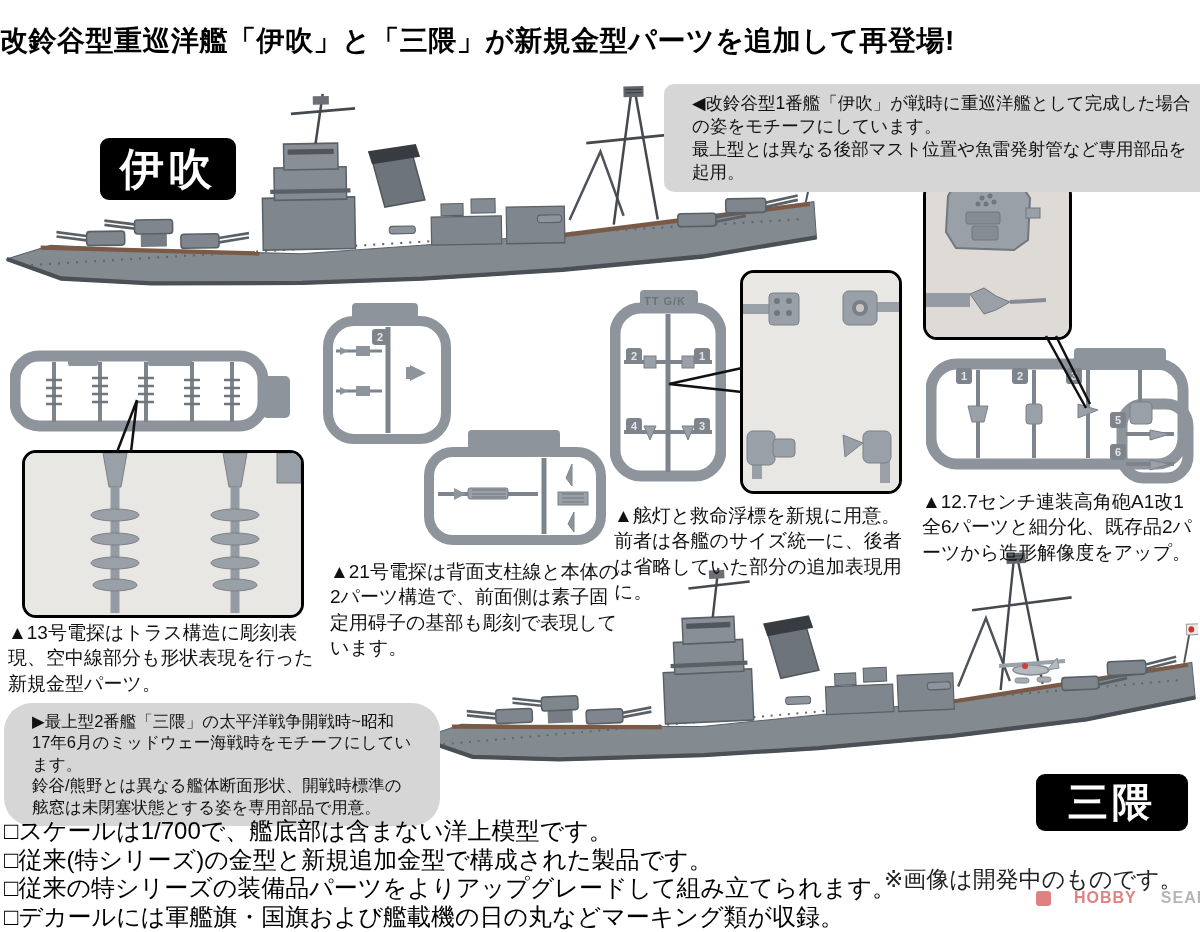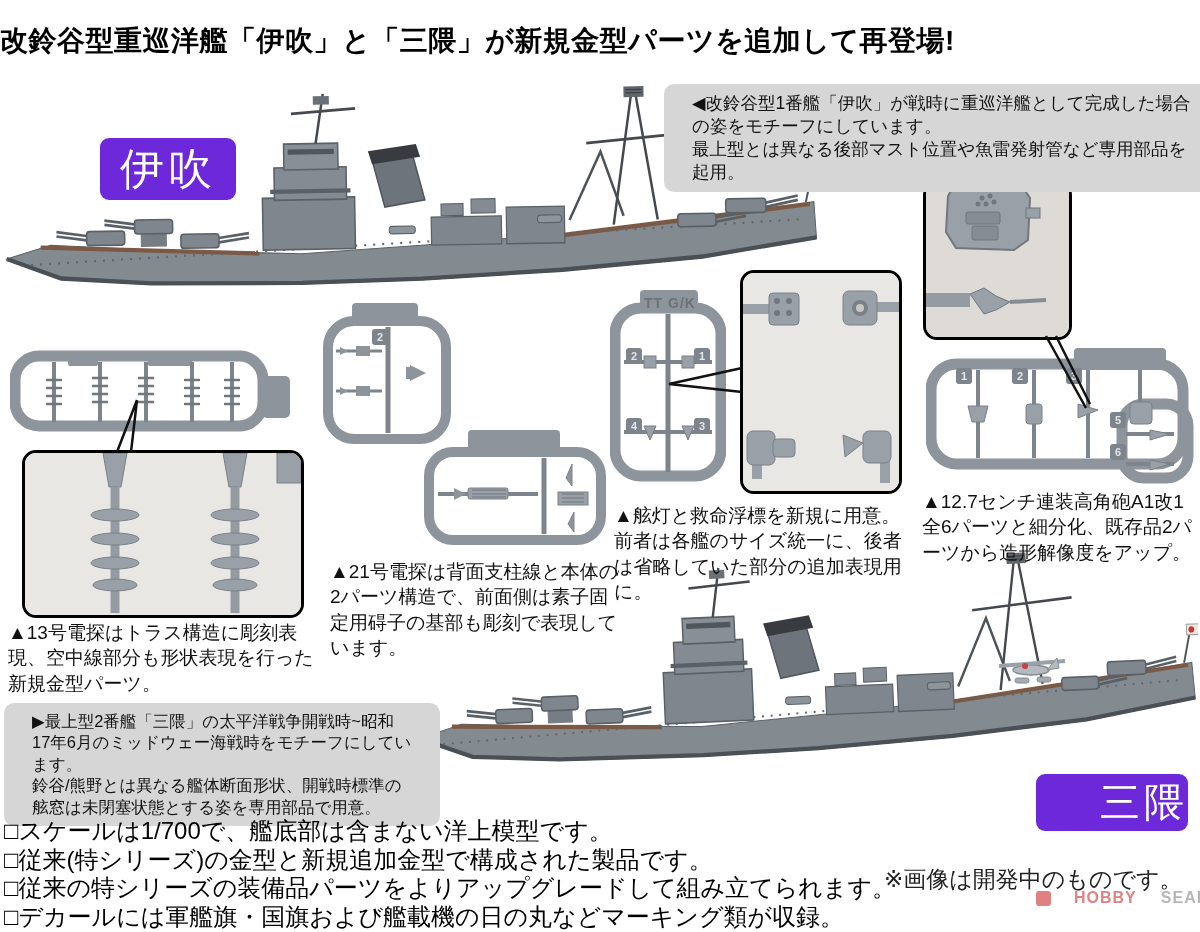--- a/index.html
+++ b/index.html
@@ -8,31 +8,31 @@
     font-family:"Liberation Sans","DejaVu Sans",sans-serif;overflow:hidden;color:#111;
   }
   .abs{position:absolute;}
   
   .headline{
     top:22px;left:0;width:1200px;text-align:left;
     font-size:28px;font-weight:900;letter-spacing:.5px;color:#000;z-index:4;
   }
   
   .ship-label{
-    background:#6d28d9;color:#fff;font-weight:400;text-align:center;
+    background:#000000;color:#fff;font-weight:700;text-align:center;
     border-radius:9px;z-index:6;
   }
   #label-ibuki{left:100px;top:138px;width:136px;height:62px;font-size:44px;line-height:62px;letter-spacing:4px;}
-  #label-mikuma{left:1036px;top:774px;width:152px;height:57px;font-size:40px;line-height:57px;letter-spacing:4px;text-align:right;}
+  #label-mikuma{left:1036px;top:774px;width:152px;height:57px;font-size:40px;line-height:57px;letter-spacing:4px;}
   
   .gray-box{
     background:#d6d6d6;border-radius:10px;padding:8px 28px;color:#111;z-index:3;
   }
   #ibuki-desc{left:664px;top:84px;width:508px;font-size:17.5px;line-height:1.32;}
-  #mikuma-desc{left:4px;top:703px;width:380px;font-size:16.5px;line-height:1.3;}
+  #mikuma-desc{left:4px;top:703px;width:380px;font-size:16.5px;line-height:1.3;border-radius:28px;}
   .gray-box p{margin:0;}
   .gray-box p + p{}
   
   .caption{font-size:19px;line-height:1.33;color:#111;z-index:3;font-weight:500;}
   #cap-radar13{left:8px;top:620px;width:324px;}
   #cap-radar21{left:330px;top:559px;width:294px;}
   #cap-lights{left:614px;top:503px;width:300px;}
   #cap-gun{left:922px;top:489px;width:280px;}
   
   .checklist{left:4px;top:817px;z-index:4;}
@@ -51,21 +51,21 @@
   }
   #box-radar13{left:22px;top:450px;width:276px;height:162px;}
   #box-lights{left:740px;top:270px;width:156px;height:218px;}
   #box-turret{left:923px;top:181px;width:143px;height:153px;}
   
   .sprue{z-index:2;}
   .chip{
     position:absolute;background:#7d848b;color:#e3e6e9;font-size:11px;font-weight:700;
     width:16px;height:16px;line-height:16px;text-align:center;border-radius:3px;
   }
-  .tab-text{position:absolute;font-size:14px;color:#6b7278;font-weight:700;letter-spacing:1px;}
+  .tab-text{position:absolute;font-size:11px;color:#6b7278;font-weight:700;letter-spacing:1px;}
   .ship{z-index:1;}
   .overlay{z-index:5;pointer-events:none;}
 </style>
 </head>
 <body>
 
 <svg width="0" height="0" style="position:absolute" aria-hidden="true">
   <defs>
     <g id="warship">
 

